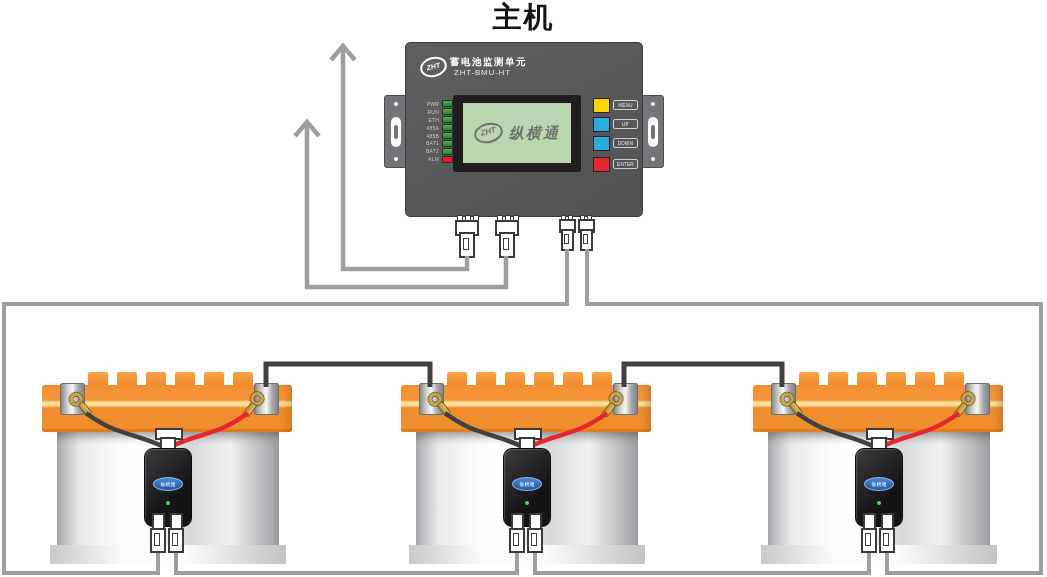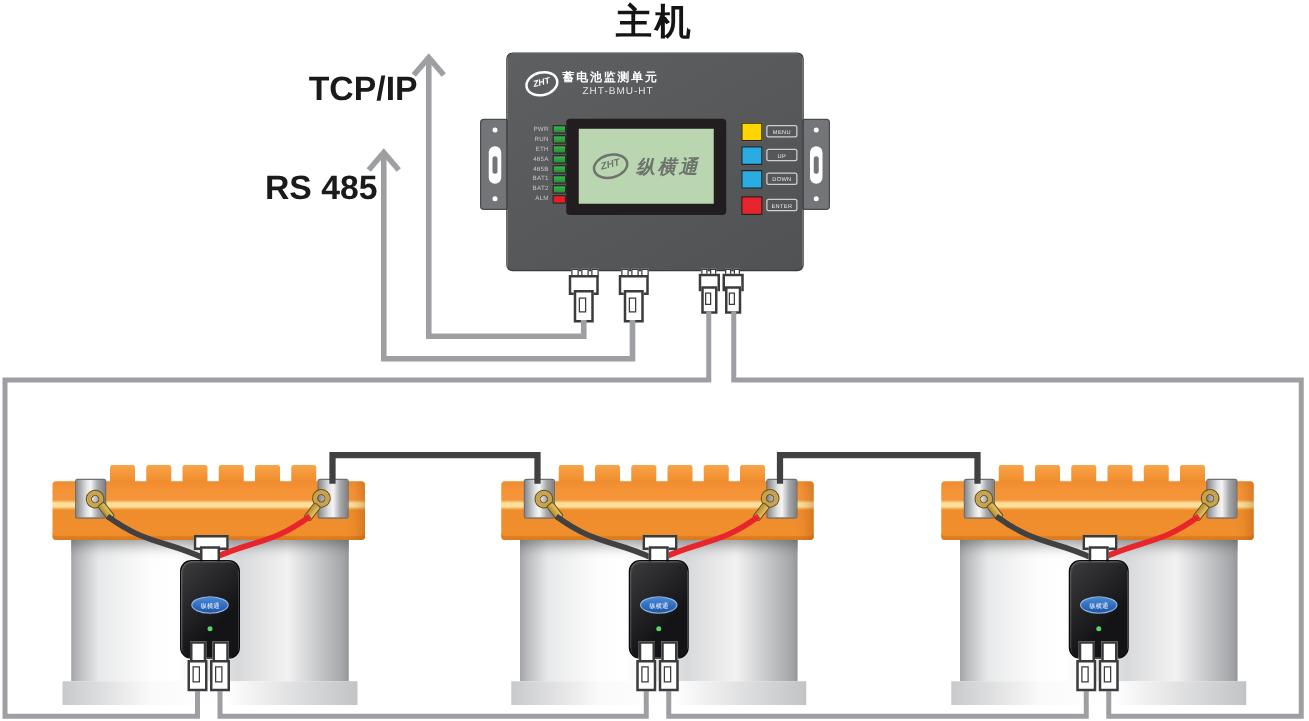--- a/index.html
+++ b/index.html
@@ -29,21 +29,21 @@
 
   .unit-body{position:absolute;left:405px;top:42px;width:236px;height:173px;
        background:linear-gradient(150deg,#5e5f61,#515254);border:1px solid #3a3b3d;
        border-radius:5px;z-index:2;}
   .unit-logo{position:absolute;left:14px;top:14px;width:23px;height:16px;
        border:2px solid #fff;border-radius:50%;transform:rotate(-14deg);
        font-size:7px;font-weight:bold;font-style:italic;color:#fff;
        text-align:center;line-height:15px;}
   .unit-name{position:absolute;left:44px;top:13px;font-size:9.5px;font-weight:bold;
        color:#fff;letter-spacing:1.5px;}
-  .unit-model{position:absolute;left:60px;top:25px;font-size:8px;color:#e6e6e6;
+  .unit-model{position:absolute;left:48px;top:25px;font-size:8px;color:#e6e6e6;
        letter-spacing:0.8px;}
 
   .led-col{position:absolute;left:16px;top:57px;}
   .led-row{display:flex;align-items:center;height:7.9px;}
   .led-label{width:17px;text-align:right;font-size:5px;color:#c4c5c7;
        margin-right:3px;letter-spacing:0.2px;}
   .led-light{width:9px;height:5px;border-radius:1px;border:1px solid #2b2c2d;}
 
   .bezel{position:absolute;left:47px;top:52px;width:128px;height:77px;
        background:#221e1f;border-radius:3px;}
@@ -117,22 +117,20 @@
        border:1.5px solid #3a3b3d;}
 
   .overlay{position:absolute;left:0;top:0;z-index:5;pointer-events:none;}
 </style>
 </head>
 <body>
 
 <div class="stage">
 
   <div class="title">主机</div>
-  <div class="lbl lbl-tcpip">TCP/IP</div>
-  <div class="lbl lbl-rs485">RS 485</div>
 
   <div class="ear ear-l">
     <span class="dot-t"></span>
     <span class="slot"></span>
     <span class="pin"></span>
     <span class="dot-b"></span>
   </div>
   <div class="ear ear-r">
     <span class="dot-t"></span>
     <span class="slot"></span>

